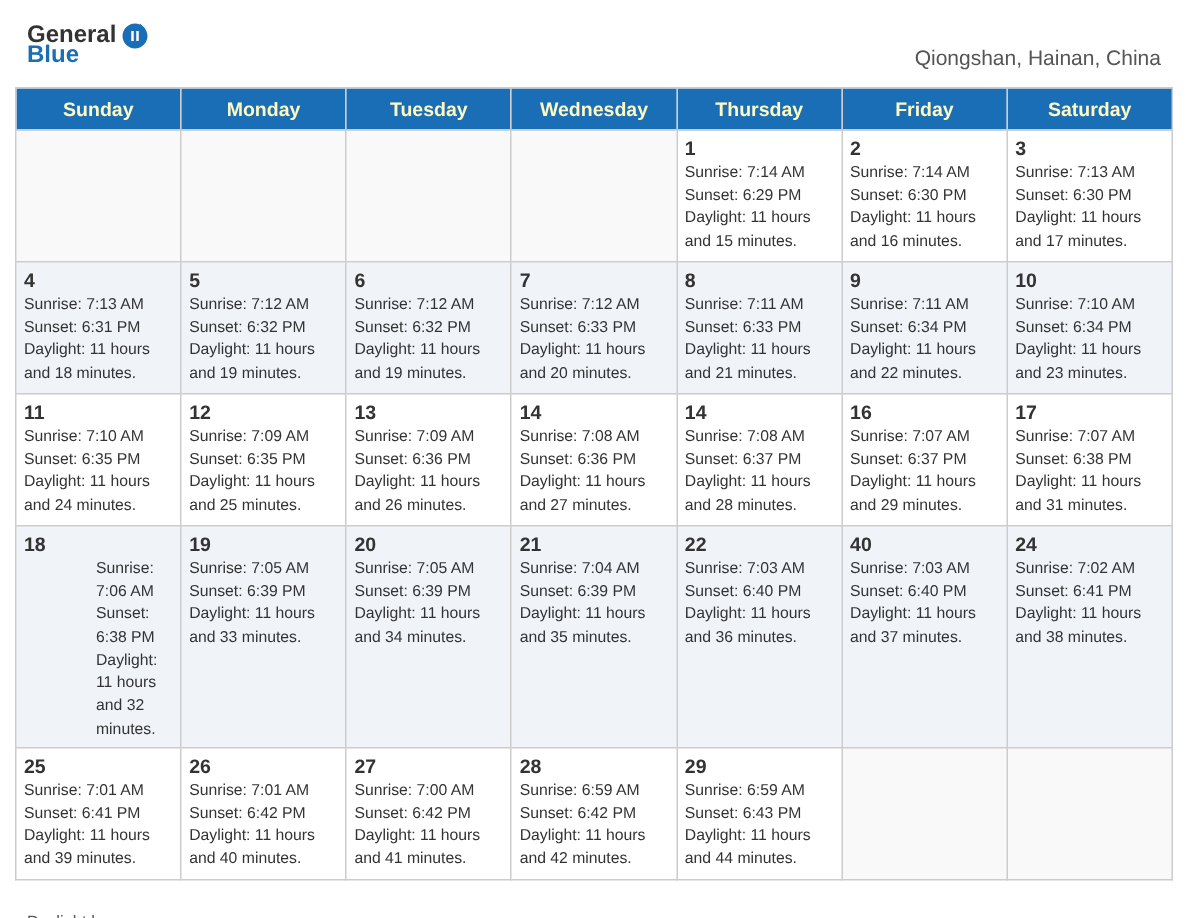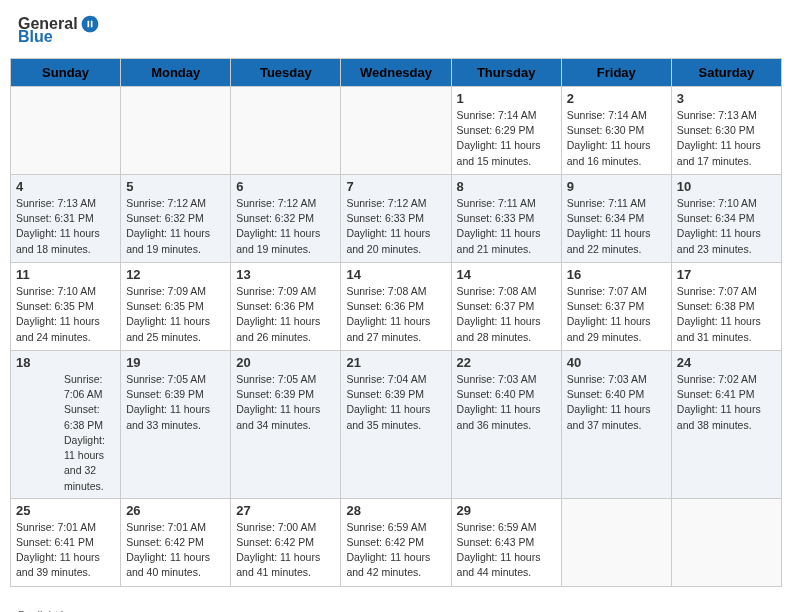--- a/index.html
+++ b/index.html
@@ -49,21 +49,21 @@
       font-size: 14px;
       color: #555;
     }
     table {
       width: 100%;
       border-collapse: collapse;
       table-layout: fixed;
     }
     .day-header {
       background-color: #1a6eb5;
-      color: #000000;
+      color: #fef9c3;
       text-align: center;
       padding: 6px 2px;
       font-size: 13px;
       font-weight: bold;
       border: 1px solid #ccc;
     }
     td {
       border: 1px solid #ccc;
       vertical-align: top;
       padding: 4px 5px;
@@ -103,20 +103,21 @@
         <span class="logo-text-general">General</span>
         <svg class="logo-icon" viewBox="0 0 24 24" fill="#1a6eb5">
           <path d="M12 2C6.5 2 2 6.5 2 12s4.5 10 10 10 10-4.5 10-10S17.5 2 12 2zm-1 14H9V8h2v8zm4 0h-2V8h2v8z"></path>
           <path d="M20 6 L16 2 L16 10 Z" fill="#1a6eb5"></path>
         </svg>
       </div>
       <span class="logo-text-blue" style="margin-top:-6px;">Blue</span>
     </div>
   </div>
   <div class="title-block">
+    <div class="subtitle">Qiongshan, Hainan, China</div>
   </div>
 </div>
 
 <table>
   <thead>
     <tr>
     <th class="day-header">Sunday</th>
         <th class="day-header">Monday</th>
         <th class="day-header">Tuesday</th>
         <th class="day-header">Wednesday</th>

